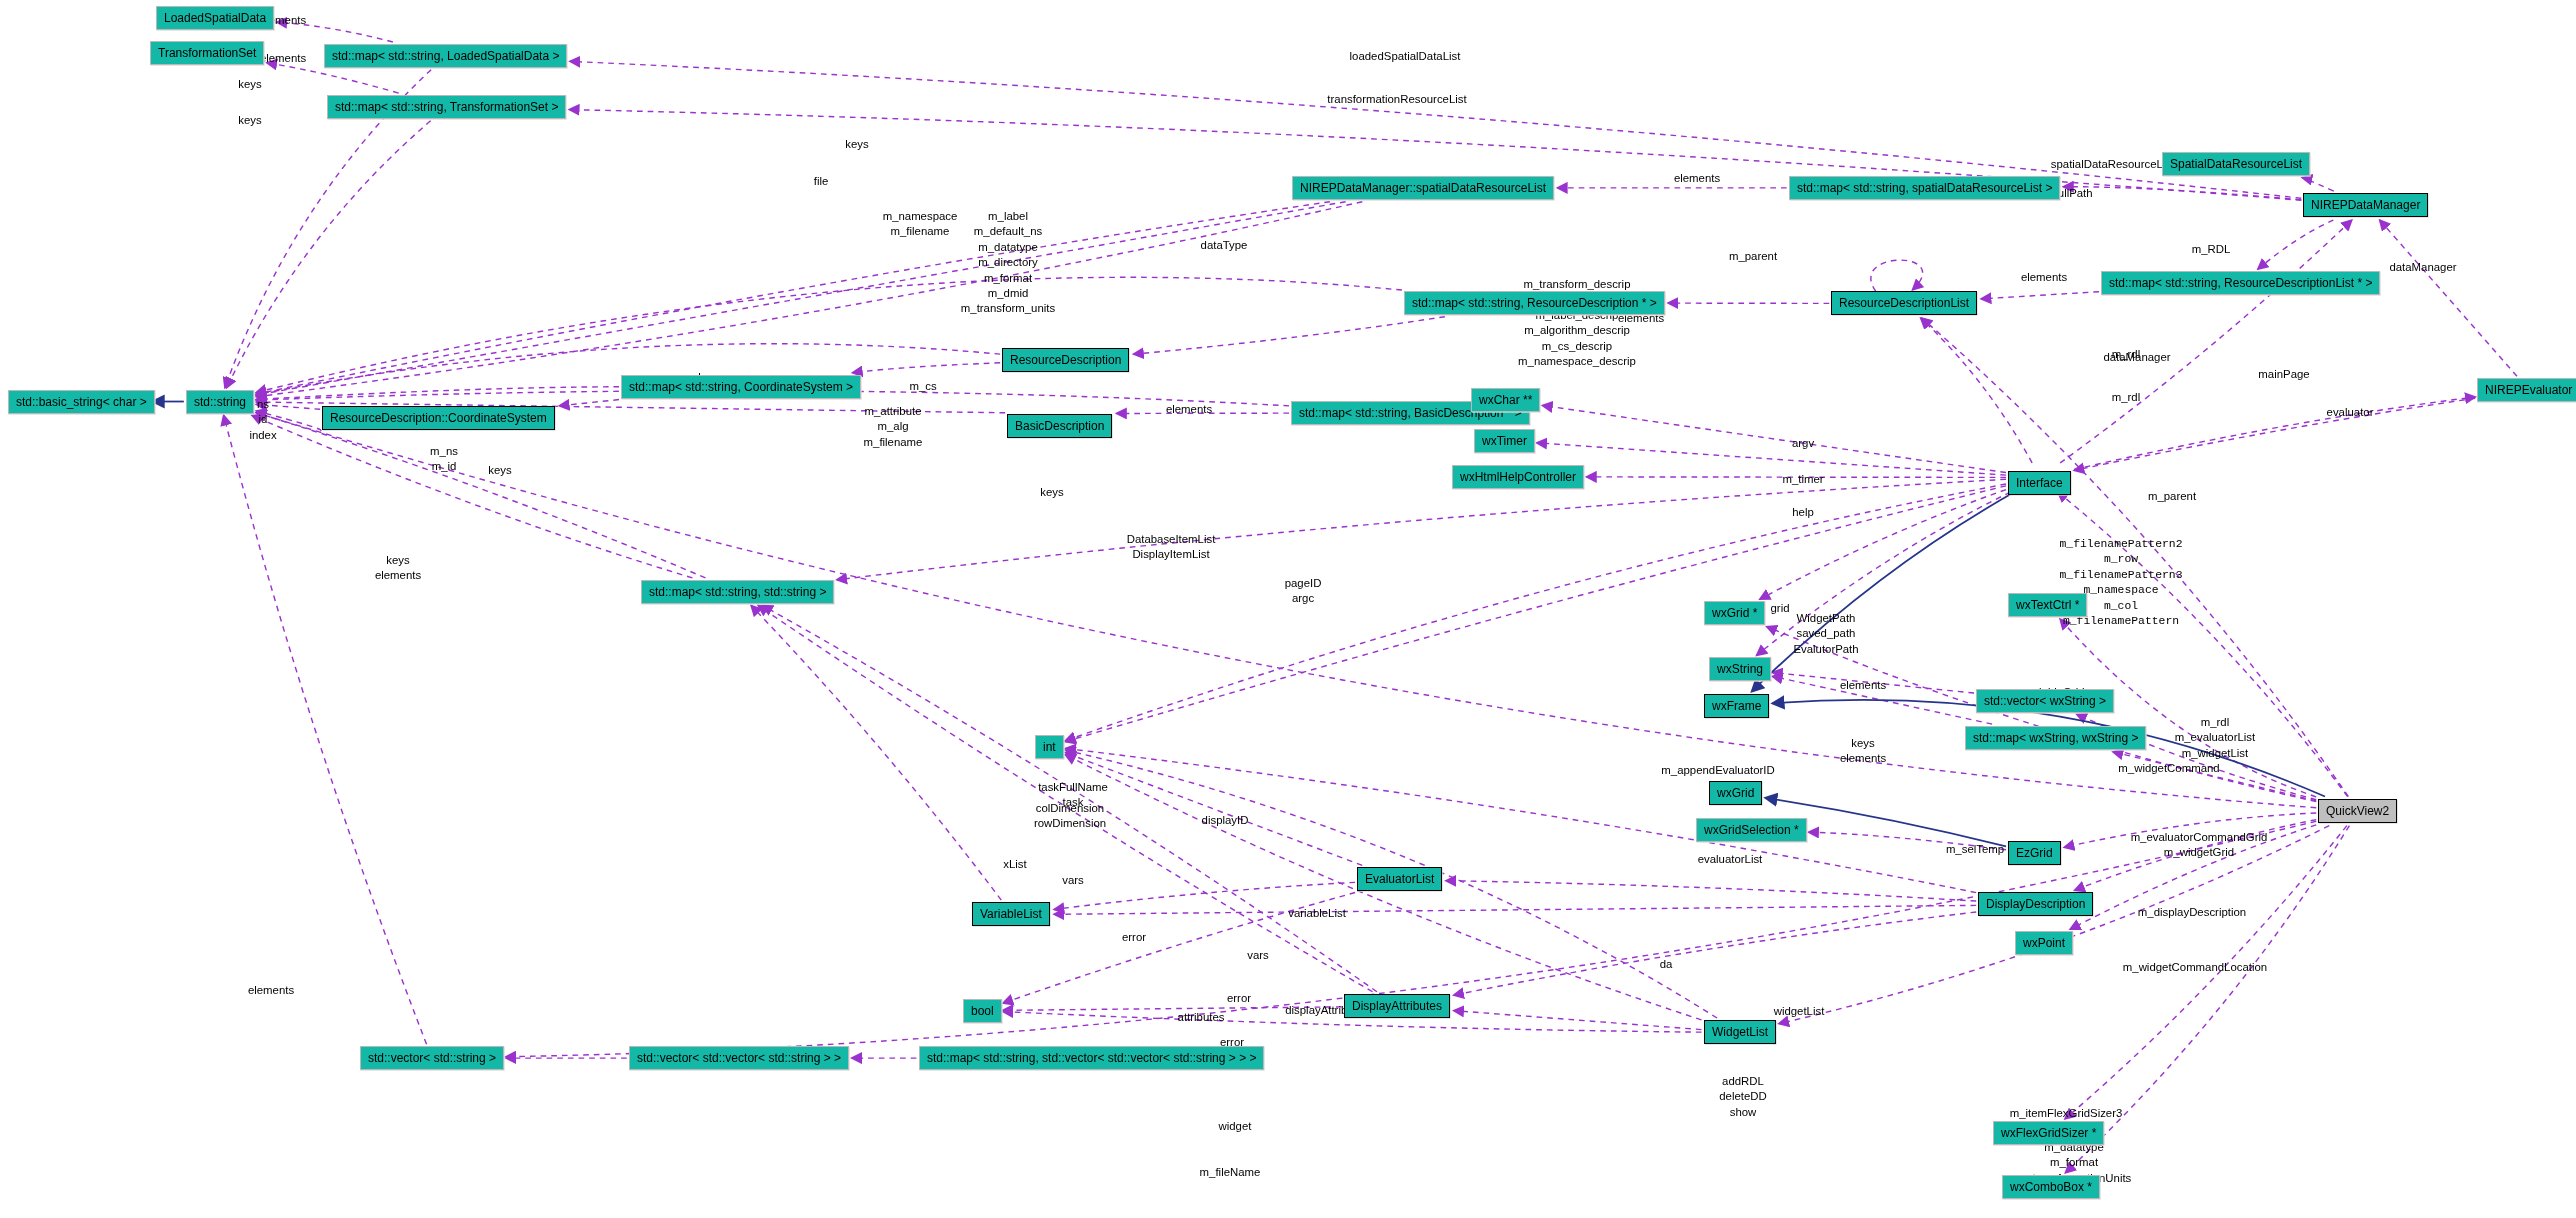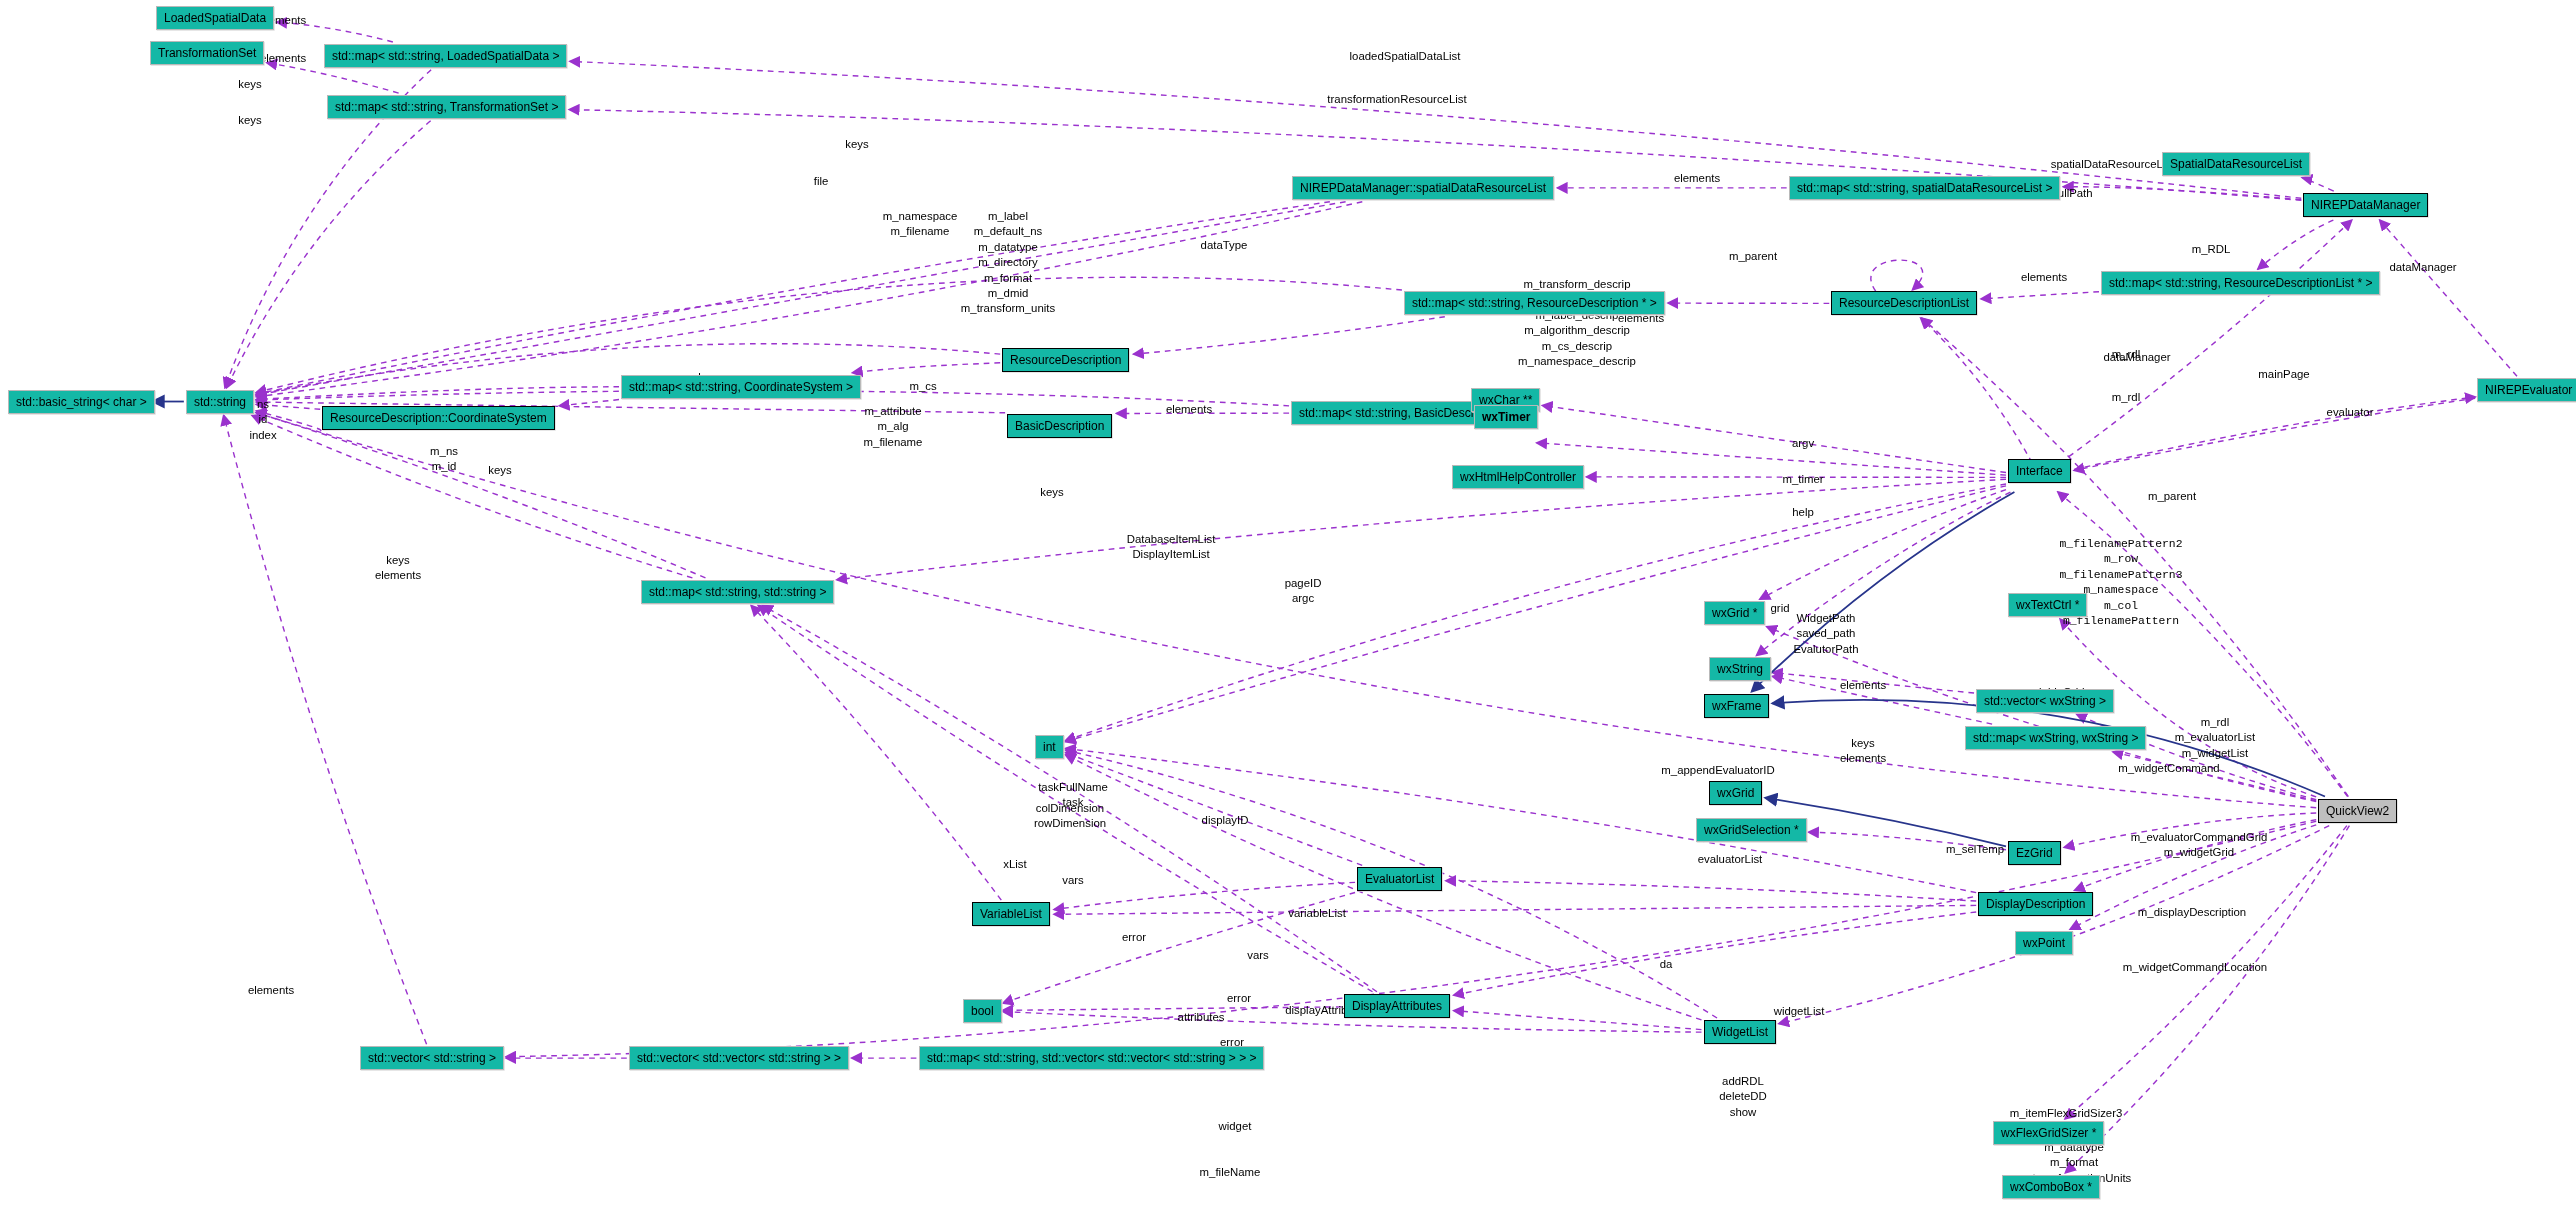--- a/index.html
+++ b/index.html
@@ -122,23 +122,23 @@
     <div class="node" style="left: 2101px; top: 271px;">std::map&lt; std::string, ResourceDescriptionList * &gt;</div>
     <div class="node" style="left: 2477px; top: 378px;">NIREPEvaluator</div>
     <div class="node" style="left: 8px; top: 390px; text-align: right;">std::basic_string&lt; char &gt;</div>
     <div class="node" style="left: 186px; top: 390px;">std::string</div>
     <div class="node bold" style="left: 1002px; top: 348px;">ResourceDescription</div>
     <div class="node" style="left: 621px; top: 375px;">std::map&lt; std::string, CoordinateSystem &gt;</div>
     <div class="node bold" style="left: 322px; top: 406px;">ResourceDescription::CoordinateSystem</div>
     <div class="node bold" style="left: 1007px; top: 414px;">BasicDescription</div>
     <div class="node" style="left: 1291px; top: 401px;">std::map&lt; std::string, BasicDescription * &gt;</div>
     <div class="node" style="left: 1471px; top: 388px;">wxChar **</div>
-    <div class="node" style="left: 1474px; top: 405px; font-weight: bold;">wxTimer</div>
+    <div class="node" style="left: 1474px; top: 429px;">wxTimer</div>
     <div class="node" style="left: 1452px; top: 465px;">wxHtmlHelpController</div>
-    <div class="node bold" style="left: 2008px; top: 459px;">Interface</div>
+    <div class="node bold" style="left: 2008px; top: 471px;">Interface</div>
     <div class="node" style="left: 1704px; top: 601px;">wxGrid *</div>
     <div class="node" style="left: 1709px; top: 657px;">wxString</div>
     <div class="node bold" style="left: 1704px; top: 694px;">wxFrame</div>
     <div class="node" style="left: 2008px; top: 593px;">wxTextCtrl *</div>
     <div class="node" style="left: 1976px; top: 689px;">std::vector&lt; wxString &gt;</div>
     <div class="node" style="left: 1965px; top: 726px;">std::map&lt; wxString, wxString &gt;</div>
     <div class="node" style="left: 1035px; top: 735px;">int</div>
     <div class="node" style="left: 641px; top: 580px;">std::map&lt; std::string, std::string &gt;</div>
     <div class="node bold" style="left: 1709px; top: 781px;">wxGrid</div>
     <div class="node" style="left: 1696px; top: 818px;">wxGridSelection *</div>

